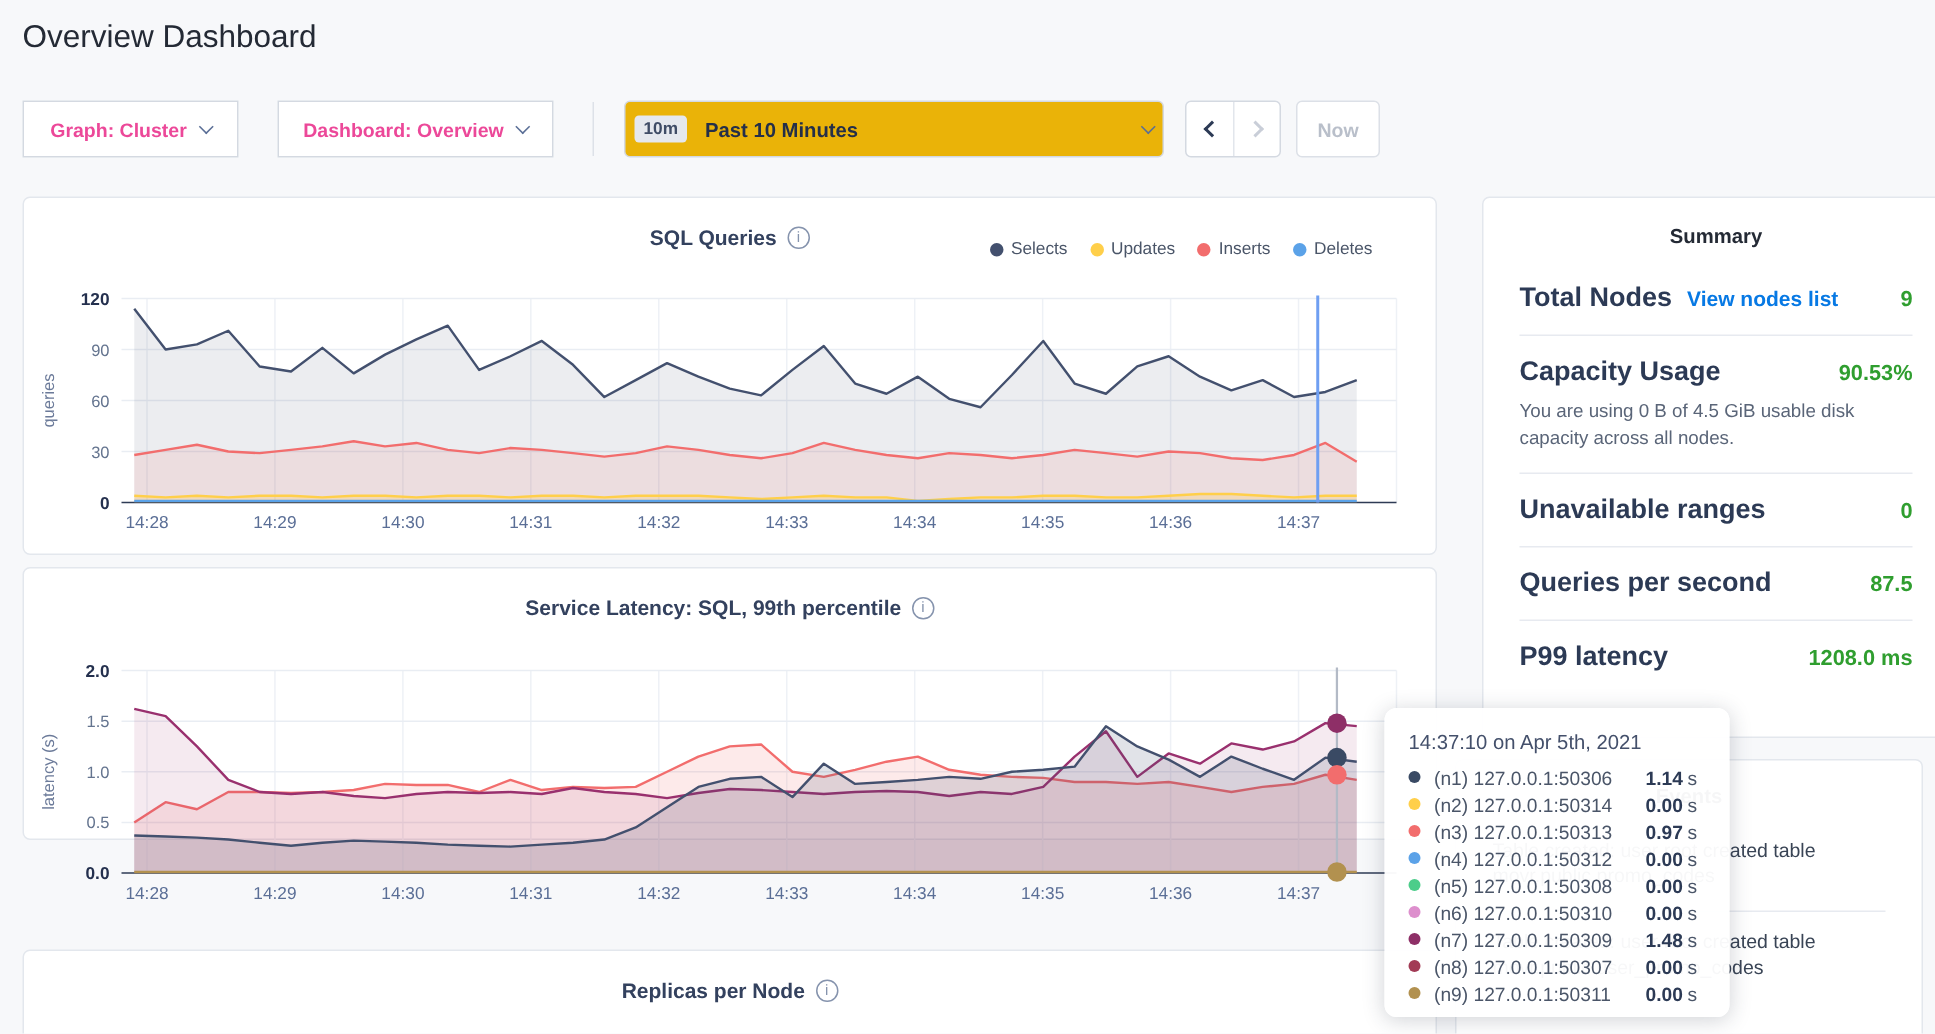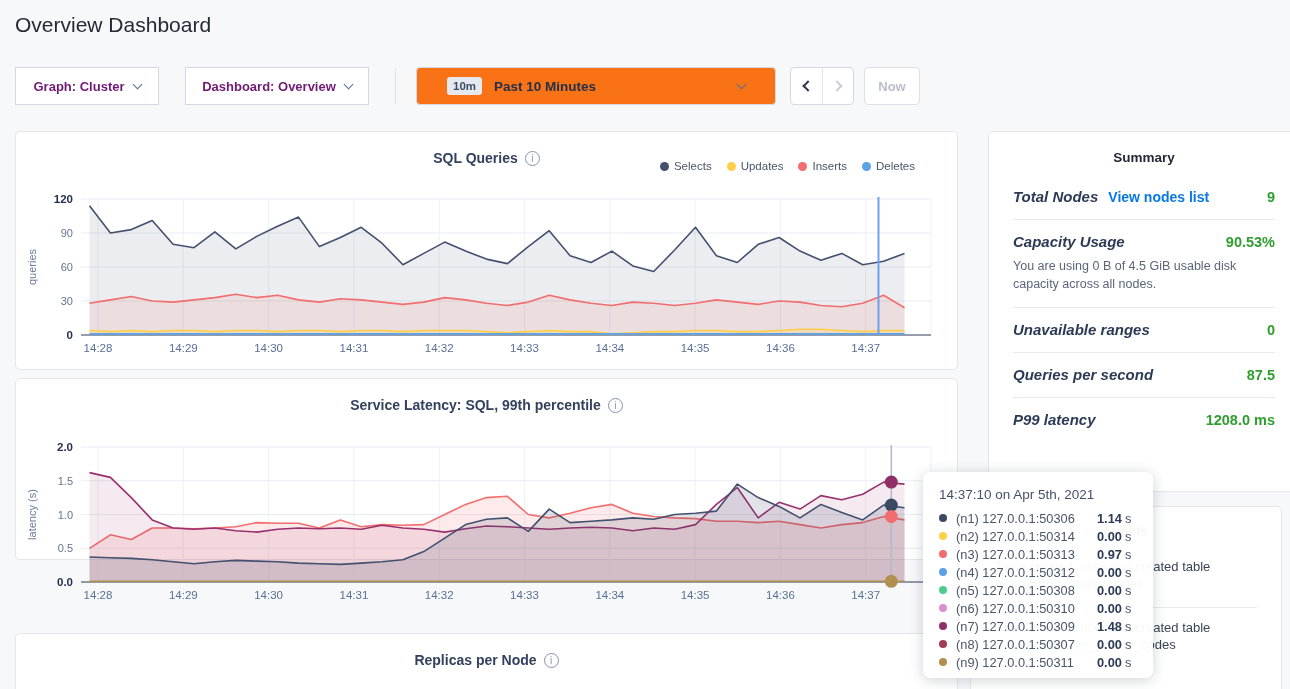--- a/index.html
+++ b/index.html
@@ -10,28 +10,28 @@
   }
   .abs { position:absolute; }
 
   
   .page-title { left:15px; top:13px; font-size:21px; font-weight:500; color:#242a35; }
 
   
   .dd {
     height:38px; background:#fff; border:1px solid #d4d9e1; border-radius:0;
     display:flex; align-items:center; justify-content:center; gap:9px;
-    font-size:13px; font-weight:700; color:#701a75; cursor:pointer;
+    font-size:13px; font-weight:700; color:#ec4899; cursor:pointer;
   }
   .chev { width:7px; height:7px; border-right:1.5px solid #5a6e96; border-bottom:1.5px solid #5a6e96;
     transform:rotate(45deg); display:inline-block; margin-top:-4px; }
   .vdivider { width:1px; background:#dde1e8; }
-  .time-picker { left:416px; top:67px; width:360px; height:38px; background:#f97316;
+  .time-picker { left:416px; top:67px; width:360px; height:38px; background:#eab308;
     border:1px solid #d4d9e1; border-radius:4px; display:flex; align-items:center;
-    padding:0 30px; gap:12px; cursor:pointer; }
+    padding:0 6px; gap:12px; cursor:pointer; }
   .time-badge { background:#e5e8ee; color:#3f4c66; font-size:11.5px; font-weight:700;
     padding:3px 6px; border-radius:3px; }
   .time-label { font-size:13.5px; font-weight:700; color:#242f49; flex:1; }
   .arrow-group { left:790px; top:67px; height:38px; display:flex; border:1px solid #d4d9e1;
     border-radius:4px; background:#fff; overflow:hidden; }
   .arrow-btn { width:31px; display:flex; align-items:center; justify-content:center; cursor:pointer; }
   .arrow-btn + .arrow-btn { border-left:1px solid #e2e6ec; }
   .chev-left { width:8px; height:8px; border-left:2px solid #2c3a55; border-bottom:2px solid #2c3a55;
     transform:rotate(45deg); margin-left:3px; }
   .chev-right { width:8px; height:8px; border-right:2px solid #c9ced8; border-top:2px solid #c9ced8;
@@ -53,21 +53,21 @@
   .legend-dot { width:9px; height:9px; border-radius:50%; }
 
   svg text { font-family:"Liberation Sans", sans-serif; }
 
   
   .summary-card { left:988px; top:131px; width:312px; height:361px; padding:18px 24px 0; }
   .summary-title { text-align:center; font-size:13.5px; font-weight:700; color:#242a35; margin-bottom:10px; }
   .metric { padding:13px 0 14px; }
   .metric + .metric { border-top:1px solid #e7eaf0; }
   .metric-row { display:flex; align-items:baseline; }
-  .metric-label { font-size:15px; font-weight:700; color:#2c3a55;font-style:italic; }
+  .metric-label { font-size:18px; font-weight:700; color:#2c3a55; }
   .metric-link { font-size:14px; font-weight:700; color:#0779e4; margin-left:10px; cursor:pointer; }
   .metric-value { margin-left:auto; font-size:14.5px; font-weight:700; color:#2f9e2f; }
   .metric-desc { font-size:12.5px; color:#5a6578; line-height:1.45; margin-top:7px; }
 
   
   .events-card { left:970px; top:506px; width:312px; height:240px; padding:16px 24px 0; }
   .events-title { text-align:center; font-size:13.5px; font-weight:700; color:#242a35; }
   .event-entry { font-size:13px; color:#394455; line-height:1.3; width:268px; }
   .event-divider { border-top:1px solid #e7eaf0; margin:14px 0 12px; }
 

